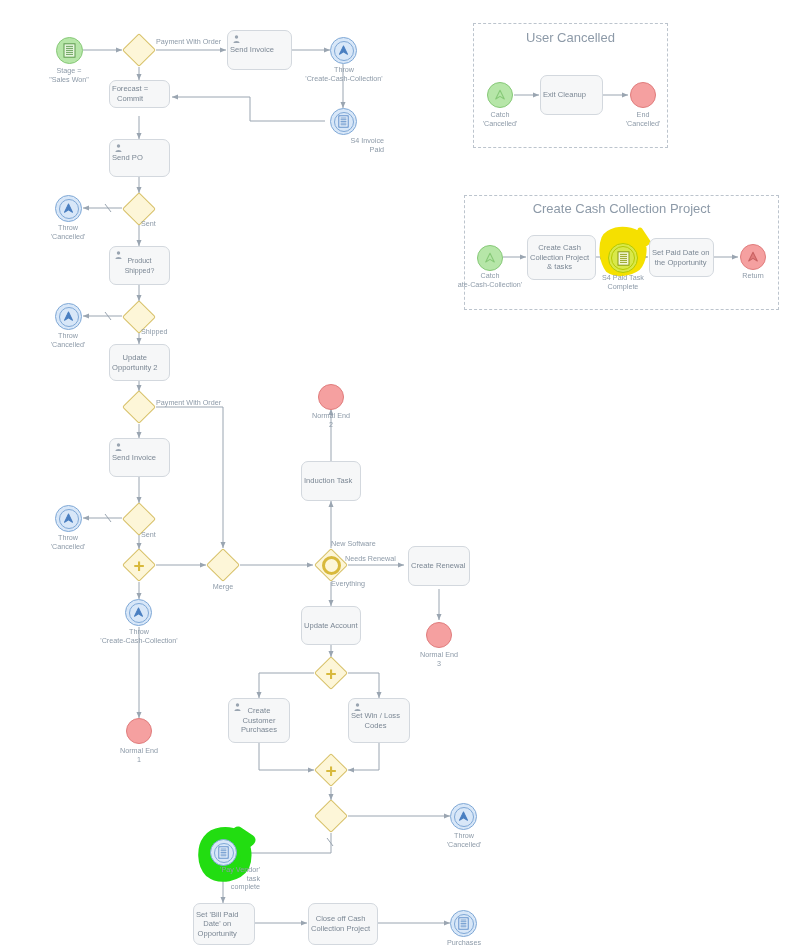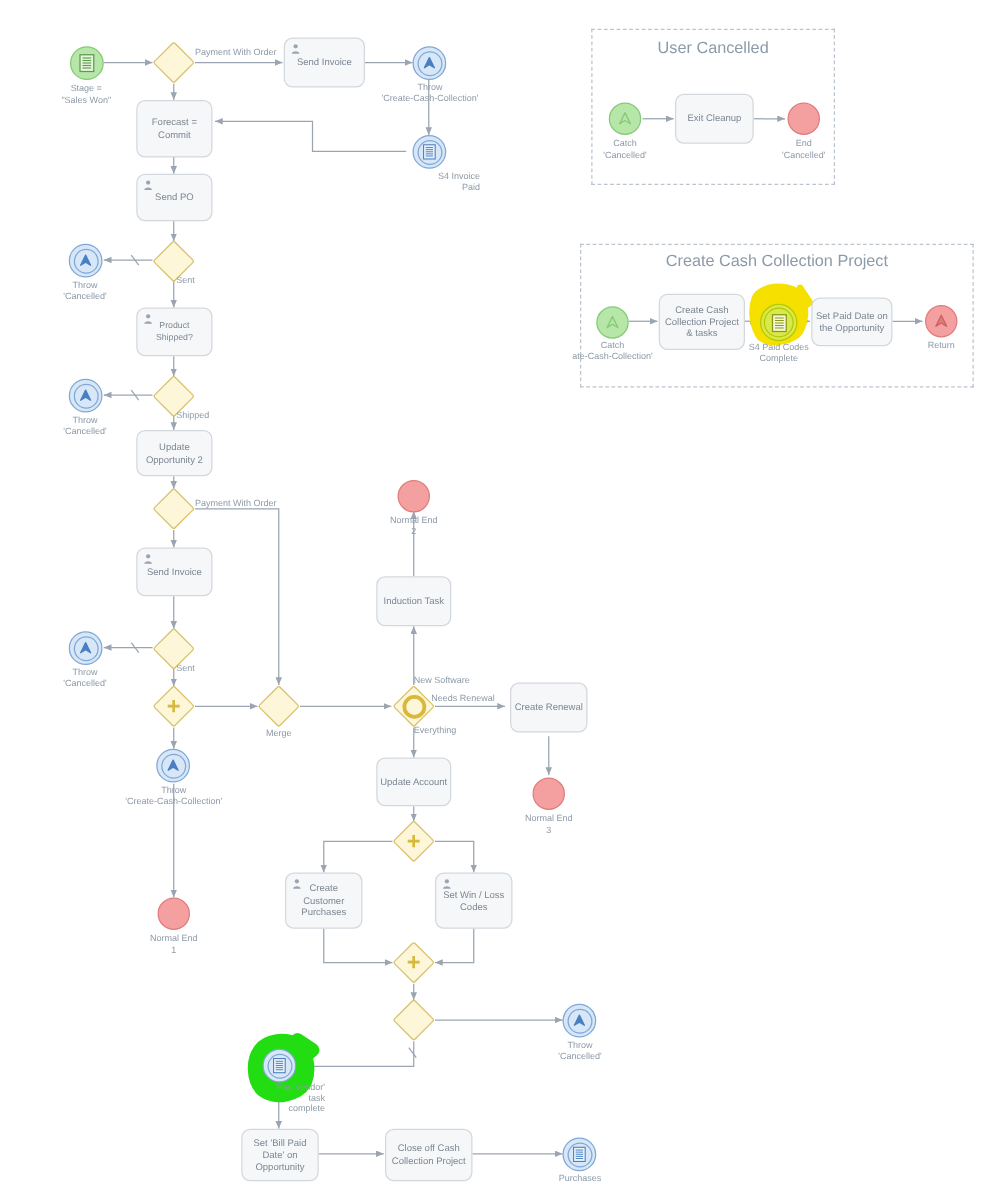--- a/index.html
+++ b/index.html
@@ -3,21 +3,21 @@
 <meta charset="utf-8">
 <style>
   html,body{margin:0;padding:0;background:#ffffff;}
   body{width:785px;height:948px;font-family:"Liberation Sans",sans-serif;position:relative;overflow:hidden;}
   #canvas{position:absolute;left:0;top:0;width:785px;height:948px;}
   .lbl{position:absolute;font-size:7.2px;color:#8d9aa8;text-align:center;line-height:8.6px;white-space:pre;pointer-events:none;}
   .node{position:absolute;}
 
   
   .task{box-sizing:border-box;border:1px solid #d3d8de;border-radius:7px;
-        background:#f6f7f8;display:flex;align-items:center;justify-content:center;
+        background:#f6f7f8;display:flex;align-items:center;justify-content:flex-start;
         text-align:center;font-size:7.6px;color:#7b8794;line-height:9.6px;padding:2px;}
   .task .ti{position:absolute;left:5px;top:4px;width:7px;height:8px;}
 
   
   .gw{box-sizing:border-box;background:#fdf6d8;border:1px solid #d8c168;
       transform:rotate(45deg);border-radius:2px;}
   .gwwrap{position:absolute;display:flex;align-items:center;justify-content:center;}
   .gwmark{position:absolute;color:#d8b93c;font-weight:bold;line-height:1;}
   .gwcirc{position:absolute;border:3px solid #d8b93c;border-radius:50%;background:transparent;}
 
@@ -189,21 +189,21 @@
     <rect x="1" y="0.8" width="11" height="13.4" fill="#f4f7d8" stroke="#8a9a12" stroke-width="1"></rect>
     <g stroke="#8a9a12" stroke-width="0.9">
       <line x1="3" y1="3.4" x2="10" y2="3.4"></line>
         <line x1="3" y1="5.4" x2="10" y2="5.4"></line>
       <line x1="3" y1="7.4" x2="10" y2="7.4"></line>
         <line x1="3" y1="9.4" x2="10" y2="9.4"></line>
       <line x1="3" y1="11.4" x2="10" y2="11.4"></line>
     </g>
   </svg>
 </div>
-<div class="lbl" style="left:583px;top:274px;width:80px;">S4 Paid Codes
+<div class="lbl" style="left:583px;top:274px;width:80px;">S4 Paid Task
 Complete</div>
 
 <div class="node task" style="left:649px;top:238px;width:65px;height:39px;">
   <span style="white-space:pre-line;">Set Paid Date on
 the Opportunity</span>
 </div>
 
 <div class="node ev ev-end" style="left:740px;top:244px;width:26px;height:26px;">
   <svg width="14" height="14" viewBox="0 0 14 14">
     <path d="M7,2.2 L11.3,11 L7,8.4 L2.7,11 Z" fill="#e07c7c" stroke="#c96262" stroke-width="1.1" stroke-linejoin="round"></path>
@@ -257,21 +257,21 @@
         <line x1="3" y1="5.4" x2="10" y2="5.4"></line>
       <line x1="3" y1="7.4" x2="10" y2="7.4"></line>
         <line x1="3" y1="9.4" x2="10" y2="9.4"></line>
       <line x1="3" y1="11.4" x2="10" y2="11.4"></line>
     </g>
   </svg>
 </div>
 <div class="lbl" style="left:304px;top:137px;width:80px;text-align:right;">S4 Invoice
 Paid</div>
 
-<div class="node task" style="left:109px;top:80px;width:61px;height:46px;">
+<div class="node task" style="left:109px;top:80px;width:61px;height:28px;">
   <span style="white-space:pre-line;">Forecast =
 Commit</span>
 </div>
 
 <div class="node task" style="left:109px;top:139px;width:61px;height:38px;">
   <svg class="ti" viewBox="0 0 7 8">
     <circle cx="3.5" cy="2" r="1.7" fill="#9aa5b1"></circle>
     <path d="M0.4,8 C0.4,5.2 6.6,5.2 6.6,8 Z" fill="#9aa5b1"></path>
   </svg>
   <span>Send PO</span>

